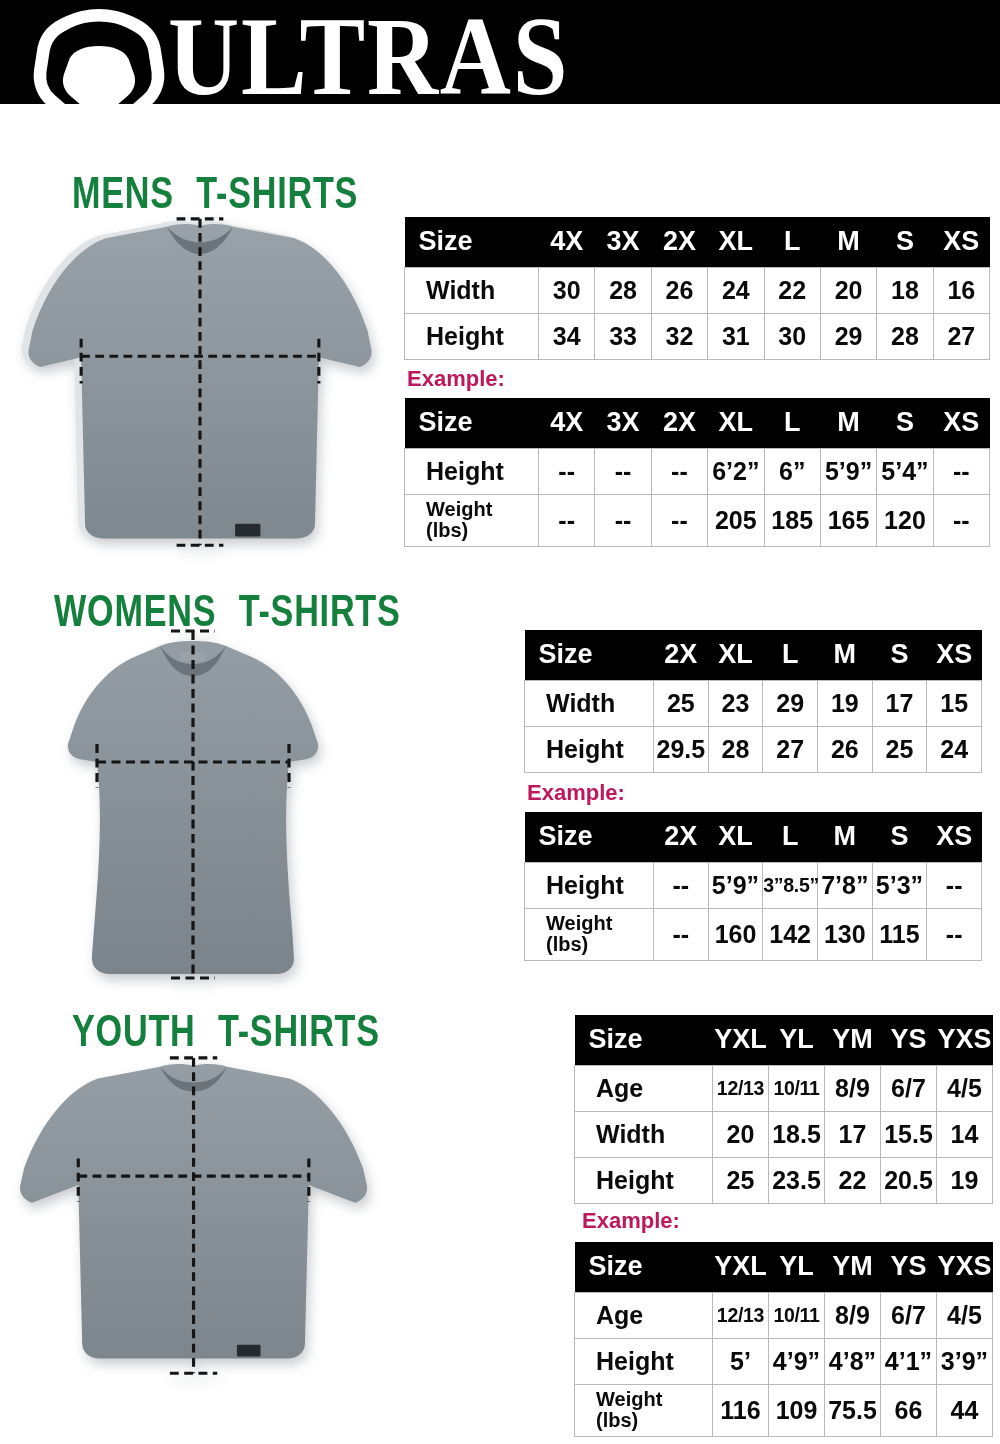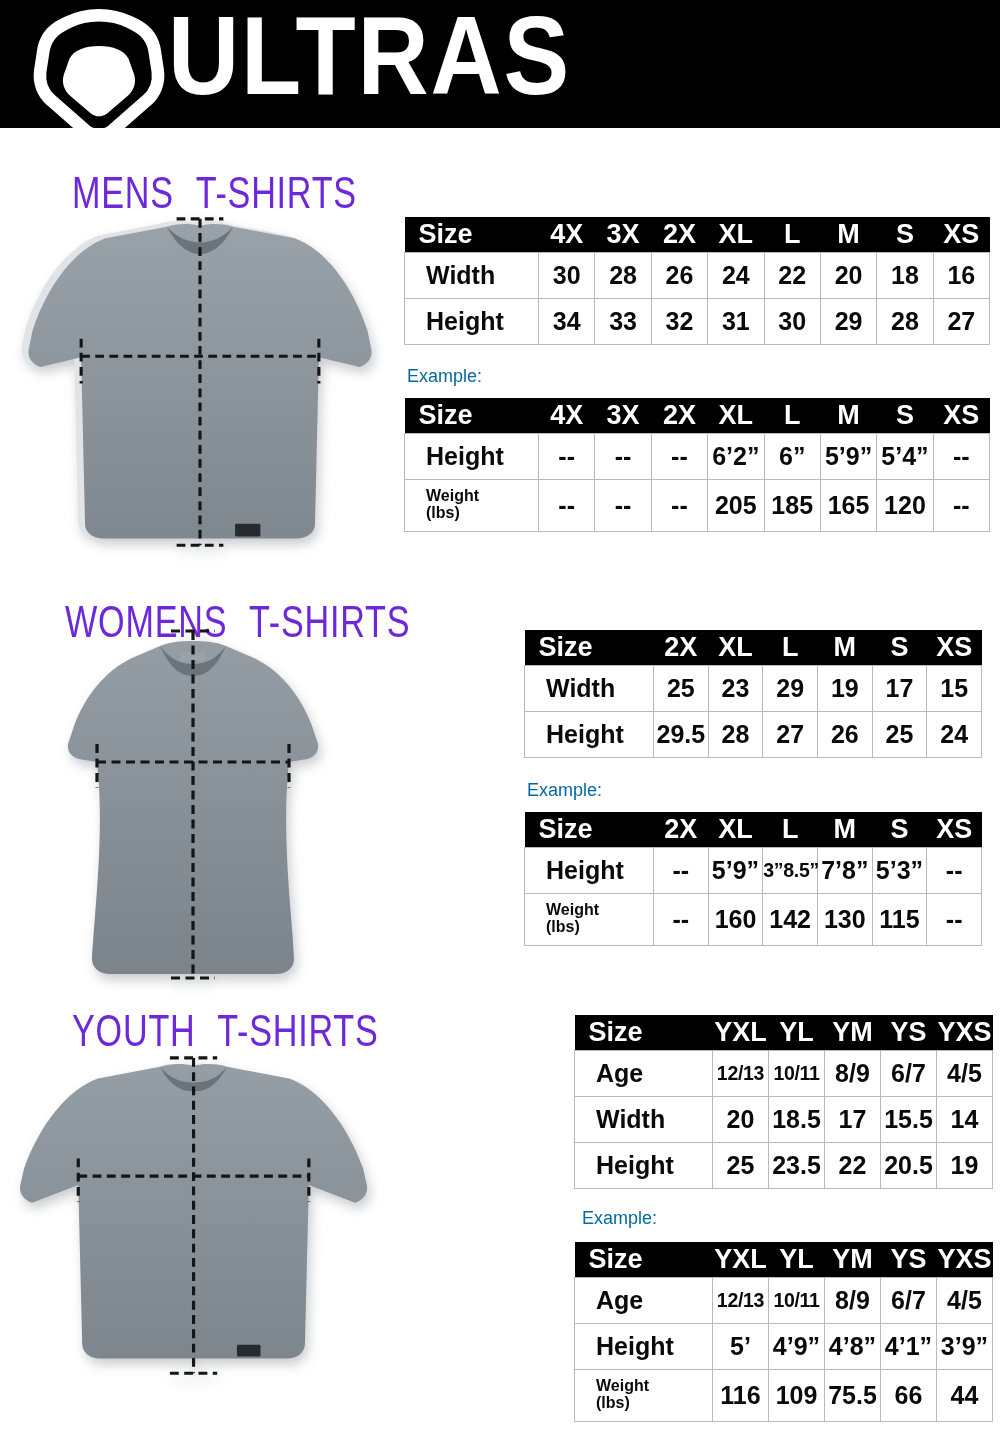--- a/index.html
+++ b/index.html
@@ -1,54 +1,54 @@
 <!DOCTYPE html>
 <html><head>
 <meta charset="utf-8">
 <style>
   html,body{margin:0;padding:0;background:#fff;}
   .page{position:relative;width:1000px;height:1444px;background:#fff;overflow:hidden;
         font-family:"Liberation Sans",sans-serif;}
   .abs{position:absolute;}
 
   
-  .header{left:0;top:0;width:1000px;height:128px;background:#000;}
+  .header{left:0;top:0;width:1000px;height:104px;background:#000;font-family:Liberation Serif, serif;}
   .logo{left:28px;top:4px;width:142px;height:140px;}
   .brand{left:168px;top:0px;color:#fff;font-weight:700;line-height:1;white-space:nowrap;}
   .brand .cond{display:inline-block;font-size:112px;letter-spacing:2px;
                transform:scaleX(.88);transform-origin:0 0;}
   .site{left:180px;top:100px;color:#fff;font-weight:700;font-size:32px;letter-spacing:.5px;margin-top:28px;}
 
   
-  .sec-title{font-weight:400;color:#6d28d9;white-space:nowrap;}
+  .sec-title{font-weight:700;color:#15803d;white-space:nowrap;}
   .sec-title .cond{display:inline-block;font-size:45px;letter-spacing:1px;word-spacing:16px;
                    transform:scaleX(.76);transform-origin:0 0;line-height:1;}
   .title-mens{left:72px;top:170px;}
   .title-womens{left:54px;top:588px;}
   .title-youth{left:72px;top:1008px;}
 
   
-  .example{font-weight:400;font-size:18px;color:#0369a1;}
+  .example{font-weight:700;font-size:22px;color:#be185d;}
   .ex-mens{left:407px;top:366px;}
   .ex-womens{left:527px;top:780px;}
   .ex-youth{left:582px;top:1208px;}
 
   
   table{border-collapse:collapse;table-layout:fixed;position:absolute;background:#fff;}
   th,td{font-family:"Liberation Sans",sans-serif;font-weight:700;color:#0a0a0a;
         font-size:25px;text-align:center;padding:0;}
-  thead tr{height:35px;margin-top:22px;}
+  thead tr{height:50px;margin-top:22px;}
   tbody tr{height:46px;}
   tbody tr.tall{height:52px;}
   thead th{background:#000;color:#fff;border:none;font-size:27px;}
   thead th:first-child{text-align:left;padding-left:14px;}
   tbody th{text-align:left;padding-left:21px;border:1.5px solid #b9b9b9;}
   tbody td{border:1.5px solid #b9b9b9;}
   td.small, th.small{font-size:19.5px;letter-spacing:-.3px;}
-  tbody th.twoline{font-size:16px;line-height:1.05;white-space:pre-line;}
+  tbody th.twoline{font-size:20px;line-height:1.05;white-space:pre-line;}
 
   #mens-size-table, #mens-example-table{left:404px;width:586px;}
   #mens-size-table{top:217px;} #mens-example-table{top:398px;}
   #mens-size-table th:first-child,#mens-example-table th:first-child{width:120px;}
 
   #womens-size-table, #womens-example-table{left:524px;width:458px;}
   #womens-size-table{top:630px;} #womens-example-table{top:812px;}
   #womens-size-table th:first-child,#womens-example-table th:first-child{width:115px;}
 
   #youth-size-table, #youth-example-table{left:574px;width:419px;}
@@ -189,21 +189,21 @@
           <td>--</td>
           <td>205</td>
           <td>185</td>
           <td>165</td>
           <td>120</td>
           <td>--</td>
         </tr>
       </tbody>
     </table>
 
-  <h2 class="abs sec-title title-womens" style="margin:11px;">
+  <h2 class="abs sec-title title-womens" style="margin:0;">
     <span class="cond">WOMENS T-SHIRTS</span>
   </h2>
 
   <svg class="abs shirt shirt-womens" viewBox="0 0 300 360">
     <defs>
       <linearGradient id="gw" x1="0" y1="0" x2="0" y2="1">
         <stop offset="0" stop-color="#949da3"></stop>
           <stop offset="1" stop-color="#7b848a"></stop>
       </linearGradient>
     </defs>

